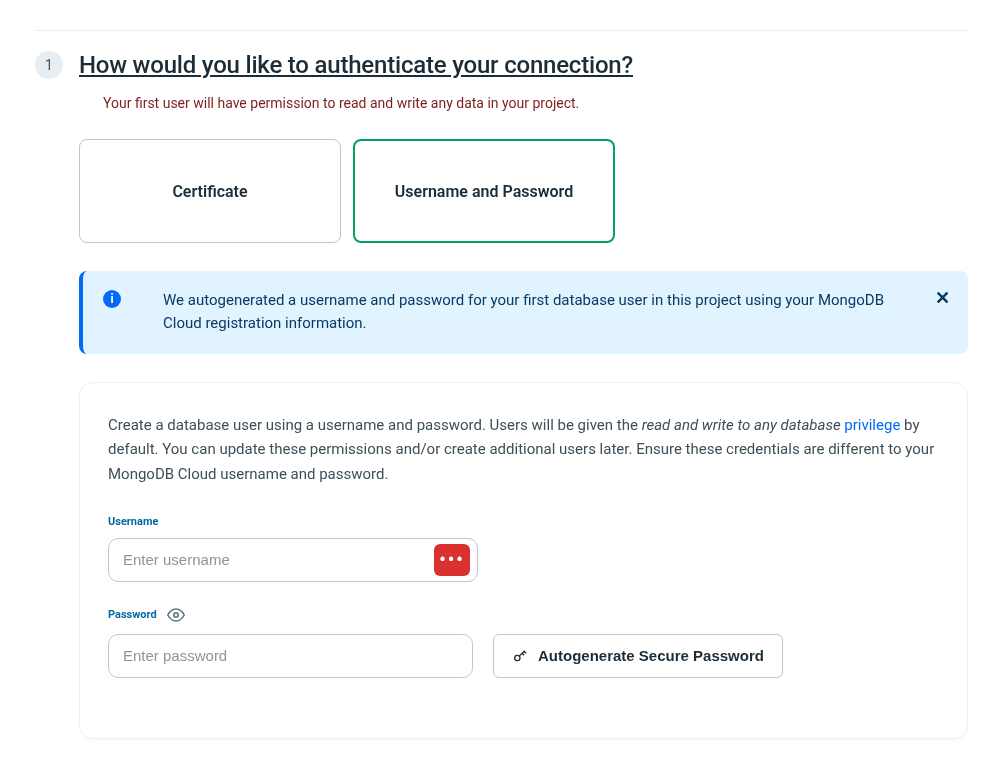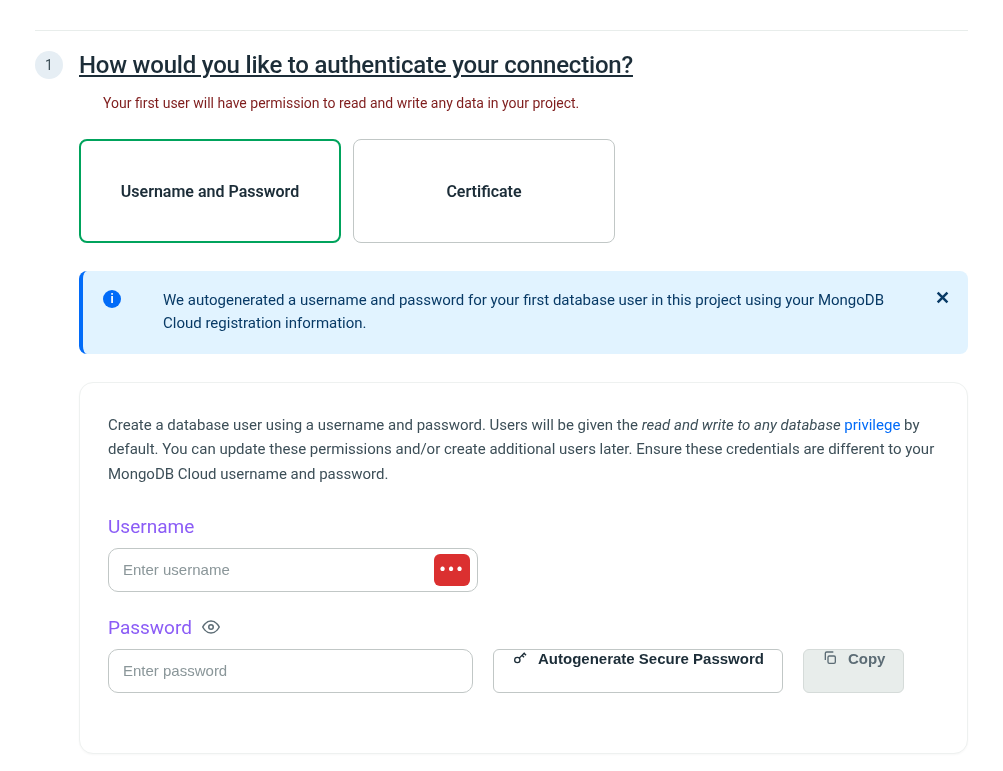--- a/index.html
+++ b/index.html
@@ -134,23 +134,23 @@
       margin-bottom: 28px;
     }
     .form-description em {
       font-style: italic;
     }
     .form-description a {
       color: #016bf8;
       text-decoration: none;
     }
     .field-label {
-      font-size: 19px;
-      font-weight: 400;
-      color: #8b5cf6;
+      font-size: 11px;
+      font-weight: 700;
+      color: #0369a1;
       margin-bottom: 10px;
       display: flex;
       align-items: center;
       gap: 10px;
     }
     .eye-icon {
       display: inline-flex;
       align-items: center;
       color: #5c6c75;
     }
@@ -209,21 +209,21 @@
       height: 44px;
       border: 1px solid #c1c7c6;
       border-radius: 6px;
       background: #fff;
       padding: 0 18px;
       font-size: 15px;
       font-weight: 600;
       color: #1c2d38;
       cursor: pointer;
       display: inline-flex;
-      align-items: flex-start;
+      align-items: center;
       gap: 10px;
     }
     .btn.gray {
       background: #e8edeb;
       color: #5c6c75;
       border: 1px solid #d5dbd9;
     }
     .icon-svg {
       display: inline-flex;
       align-items: center;
@@ -243,22 +243,22 @@
   <hr class="hr-top">
 
   <div class="step-header">
     <div class="step-number">1</div>
     <h1 class="step-title">How would you like to authenticate your connection?</h1>
   </div>
 
   <div class="subtitle">Your first user will have permission to read and write any data in your project.</div>
 
   <div class="auth-options">
+    <div class="auth-card">Certificate</div>
     <div class="auth-card selected">Username and Password</div>
-    <div class="auth-card">Certificate</div>
   </div>
 
   <div class="info-banner">
     <div class="info-icon">i</div>
     <div class="info-text">We autogenerated a username and password for your first database user in this project using your MongoDB Cloud registration information.</div>
     <div class="info-close">✕</div>
   </div>
 
   <div class="form-card">
     <p class="form-description">
@@ -287,25 +287,16 @@
         <span class="icon-svg">
           <svg viewBox="0 0 24 24" fill="none" stroke="currentColor" stroke-width="2">
             <circle cx="8" cy="15" r="4"></circle>
             <path d="M10.85 12.15 L19 4"></path>
             <path d="M18 5 l3 3"></path>
             <path d="M15 8 l3 3"></path>
           </svg>
         </span>
         <span>Autogenerate Secure Password</span>
       </button>
-      <button class="btn gray">
-        <span class="icon-svg">
-          <svg viewBox="0 0 24 24" fill="none" stroke="currentColor" stroke-width="2">
-            <rect x="9" y="9" width="11" height="11" rx="2"></rect>
-            <path d="M5 15V5a2 2 0 0 1 2-2h10"></path>
-          </svg>
-        </span>
-        <span>Copy</span>
-      </button>
     </div>
 
   </div>
 </div>
 
 </body></html>

